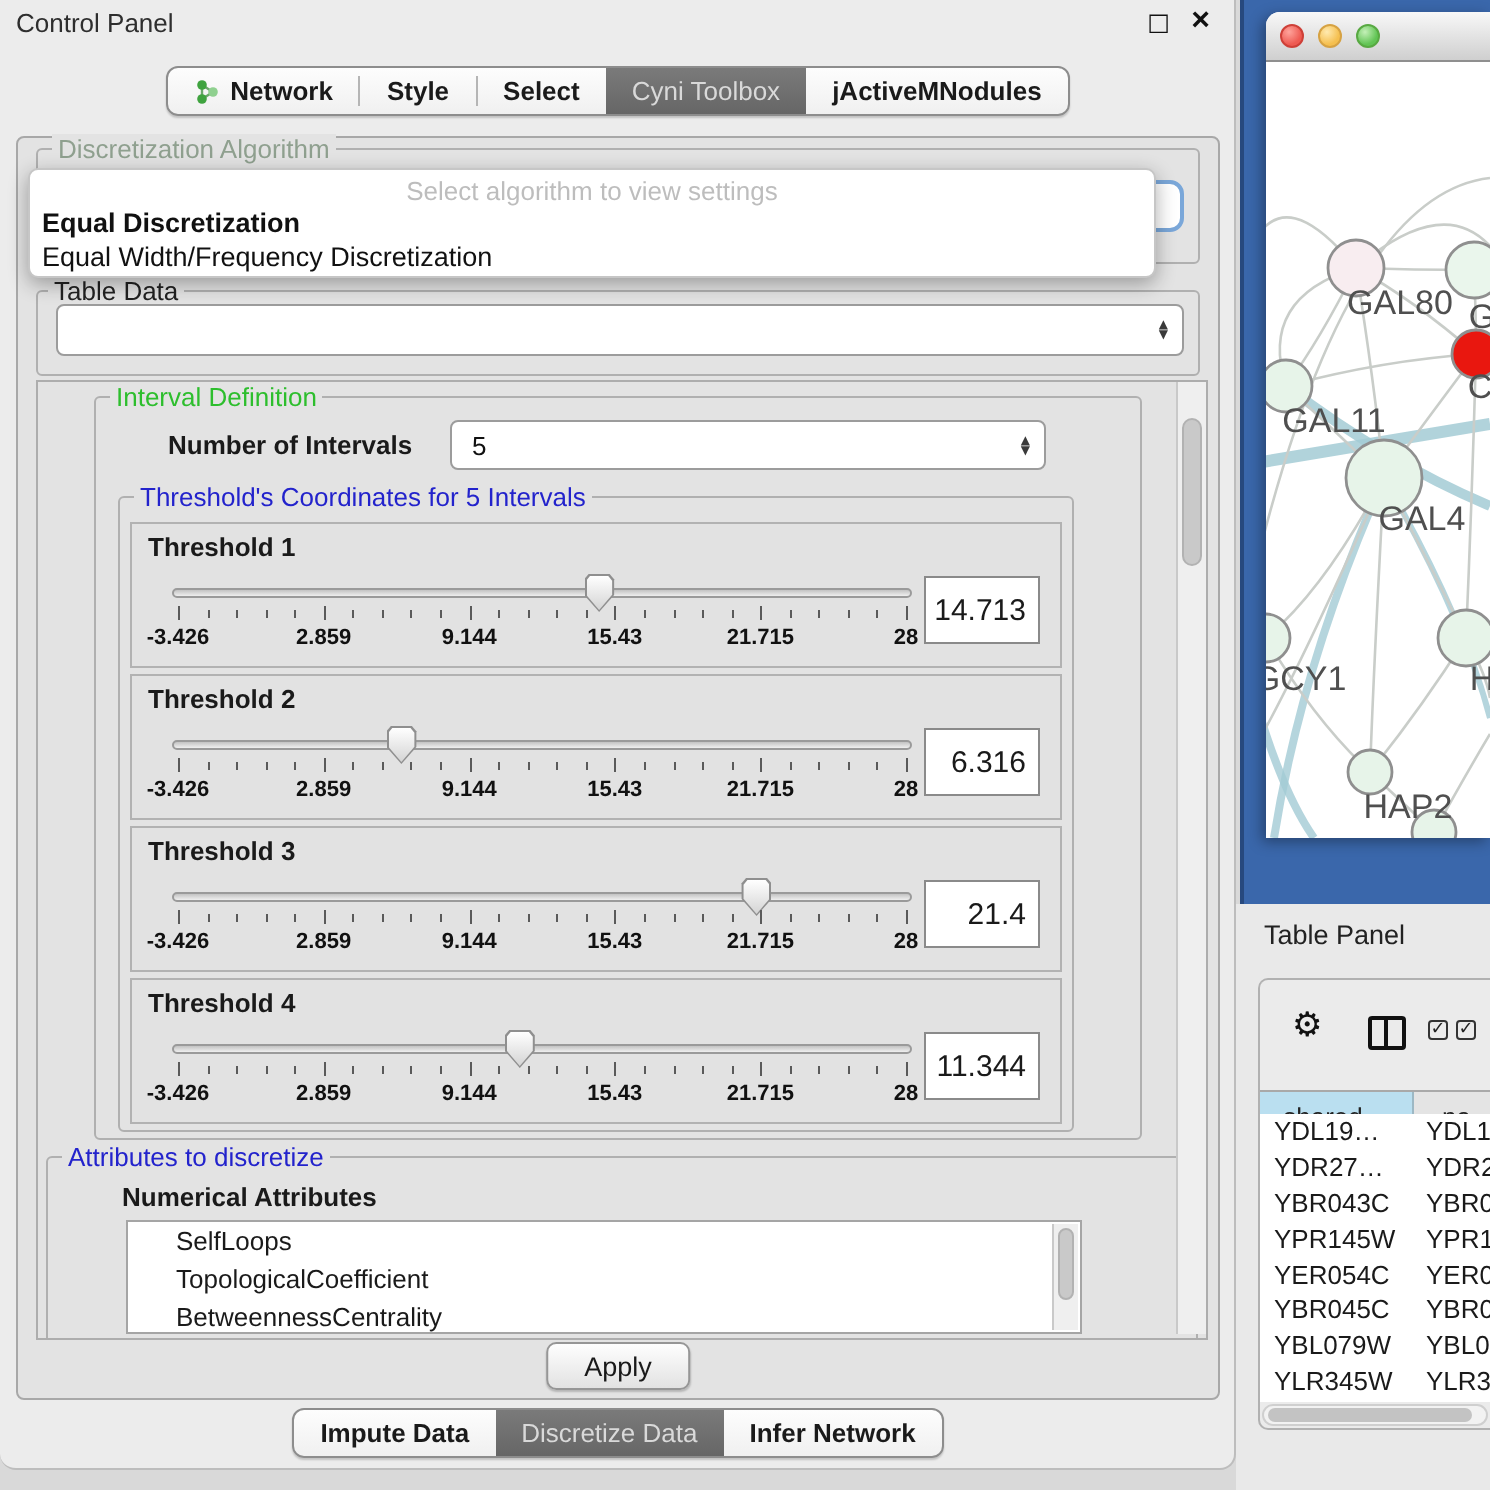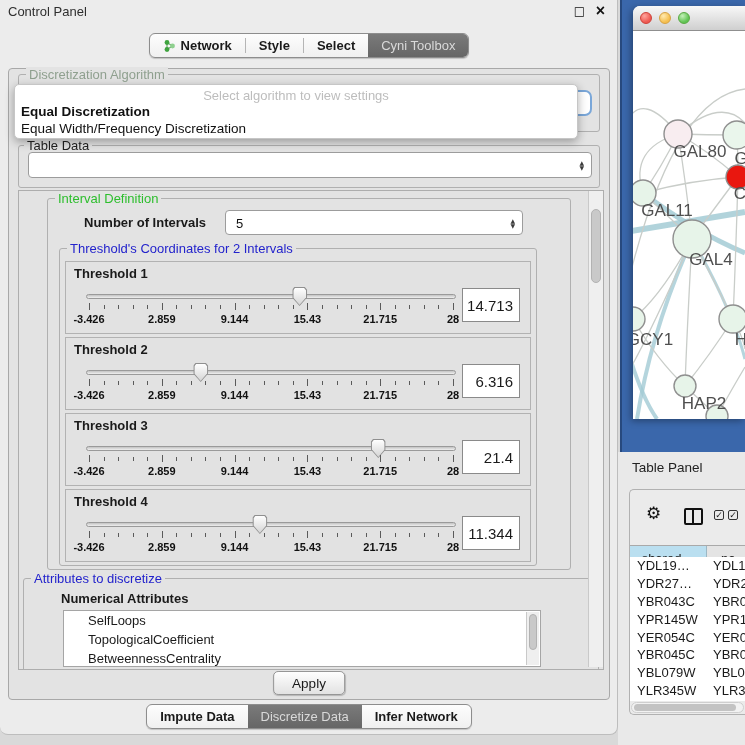--- a/index.html
+++ b/index.html
@@ -166,20 +166,23 @@
       <div class="seg">
           <span>Style</span>
         </div>
       <div class="seg-div"></div>
       <div class="seg">
           <span>Select</span>
         </div>
       <div class="seg selected">
           <span>Cyni Toolbox</span>
         </div>
+      <div class="seg">
+          <span>jActiveMNodules</span>
+        </div>
     </div>
   </div>
 
   <div id="main-box" class="abs"></div>
 
   <div id="disc-group" class="abs group"></div>
   <div id="disc-title" class="abs gtitle dim">Discretization Algorithm</div>
   <div id="algo-combo" class="abs"></div>
 
   <div id="algo-popup" class="abs">
@@ -204,21 +207,21 @@
     <div id="num-label" class="abs">Number of Intervals</div>
     <div id="num-spinner" class="abs combo">
       <span class="cval">5</span>
       <span class="stepper">
           <span>▲</span>
           <span>▼</span>
         </span>
     </div>
 
     <div id="thr-group" class="abs group"></div>
-    <div id="thr-title" class="abs gtitle blue">Threshold's Coordinates for 2 Intervals</div>
+    <div id="thr-title" class="abs gtitle blue">Threshold's Coordinates for 5 Intervals</div>
     <div id="thresholds-list">
         <div class="th-box">
           <div class="th-label">Threshold 1</div>
           <div class="th-slider">
             <div class="track"></div>
             <div class="thumb" style="left: 57.7197%;"></div>
             <div class="ticks">
               <span class="major" style="left: 0%;"></span>
               <span style="left: 4%;"></span>
               <span style="left: 8%;"></span>

